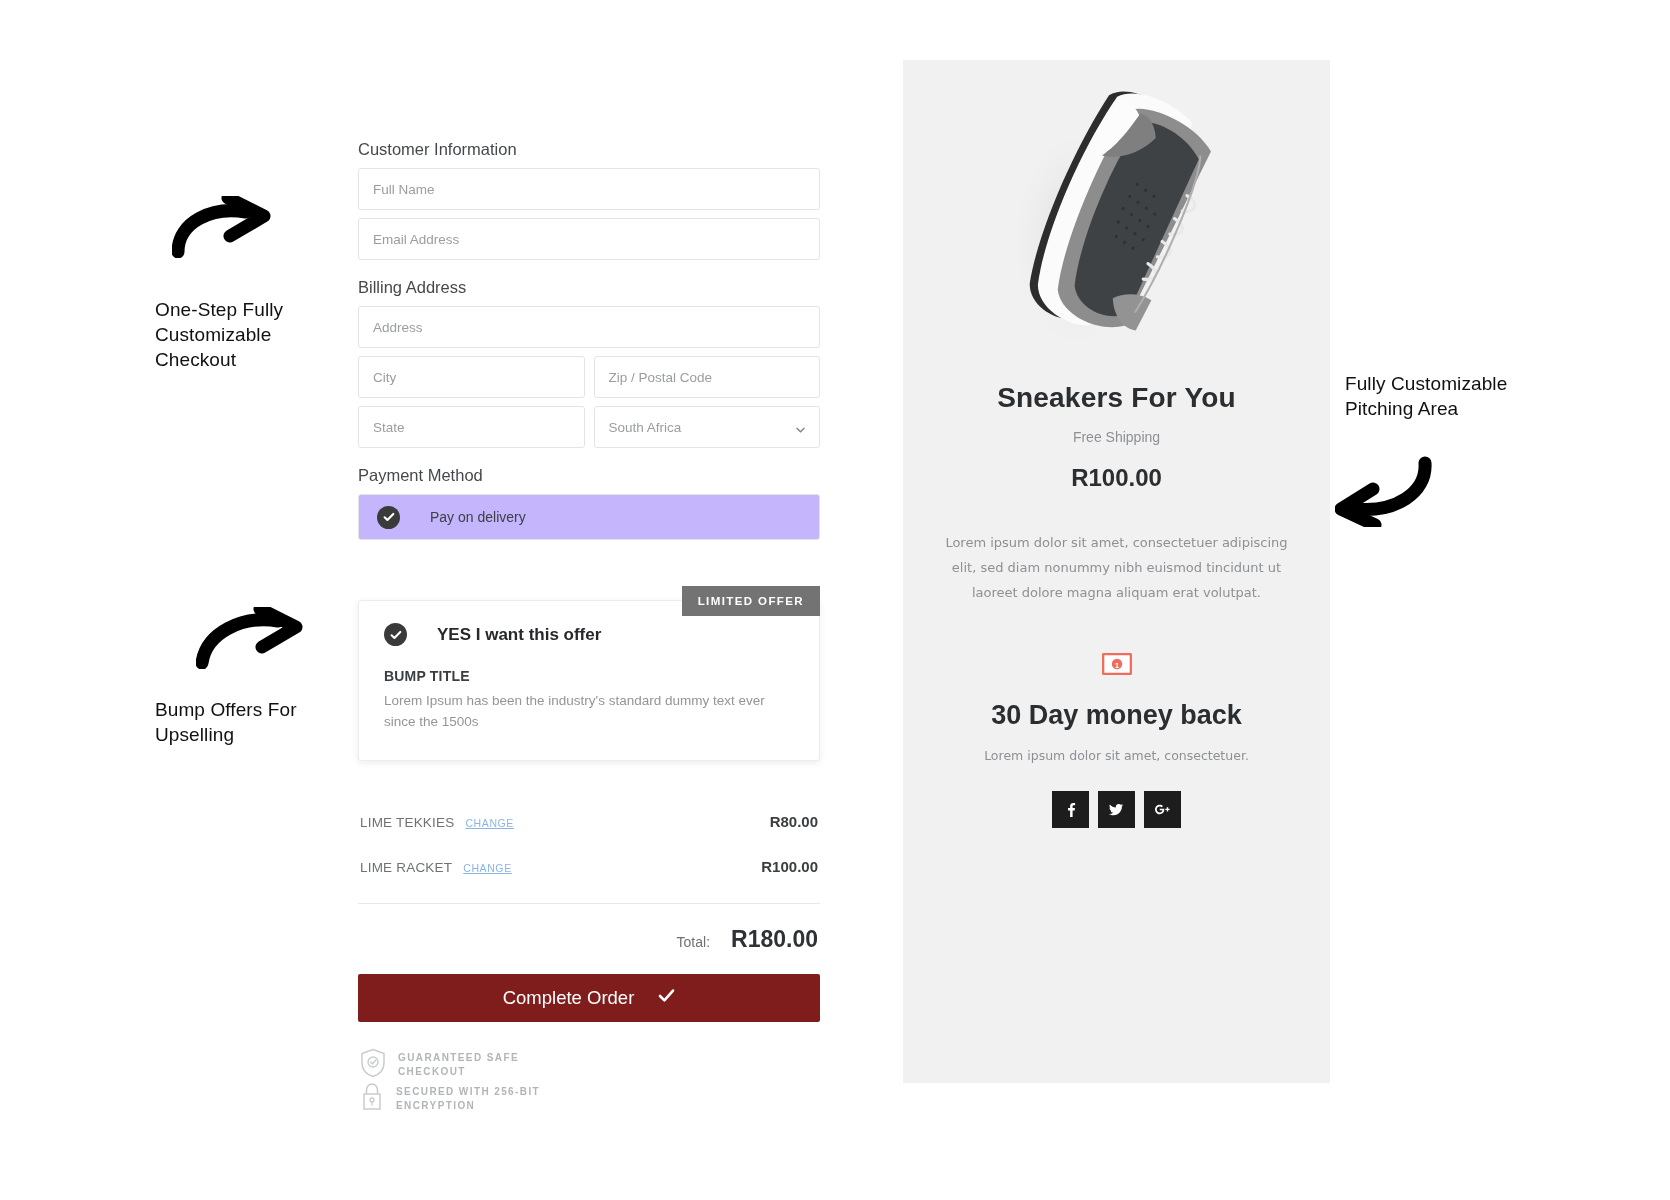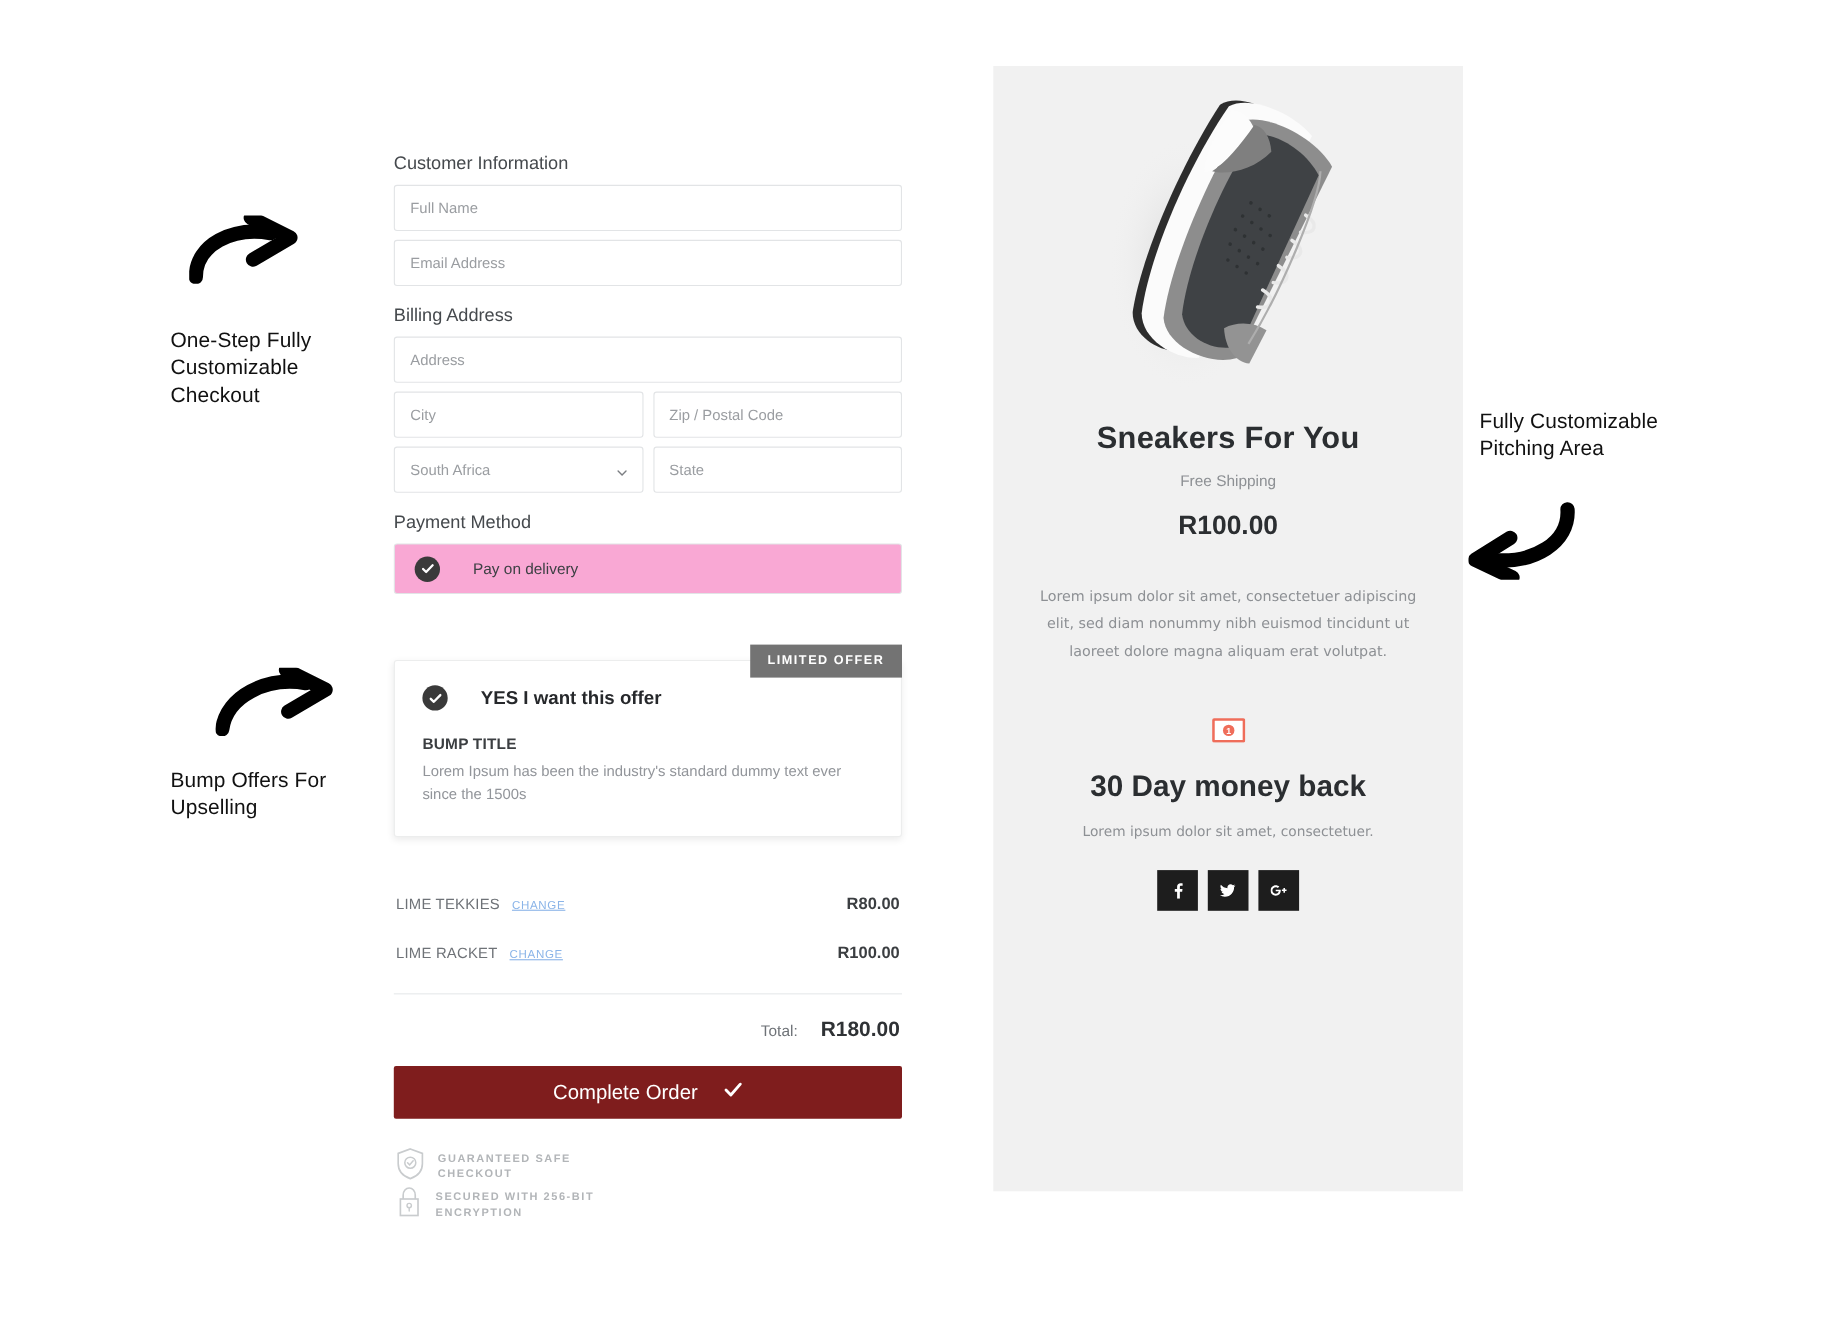--- a/index.html
+++ b/index.html
@@ -58,21 +58,21 @@
   .sel .caret {
     position: absolute; right: 14px; top: 50%;
     transform: translateY(-50%);
     width: 9px; height: 9px;
   }
   .gap { height: 10px; }
 
   
   .pay-box {
     border: 1px solid #e2e4e6;
-    background: #f9a8d4;
+    background: #c4b5fd;
     border-radius: 3px;
     height: 46px;
     display: flex;
     align-items: center;
     padding: 0 18px;
   }
   .radio-on {
     width: 23px; height: 23px; border-radius: 50%;
     background: #3a3a3a;
     display: flex; align-items: center; justify-content: center;
@@ -152,21 +152,21 @@
     color: #3b3e41;
   }
   .divider { border-top: 1px solid #e6e8ea; margin: 10px 0 0 0; }
   .total-row {
     display: flex; align-items: baseline;
     justify-content: flex-end;
     gap: 21px;
     padding: 22px 2px 0 0;
   }
   .total-label { font-size: 14px; color: #6e7277; }
-  .total-val { font-size: 19px; font-weight: bold; color: #2f3235; }
+  .total-val { font-size: 23px; font-weight: bold; color: #2f3235; }
 
   .cta {
     margin-top: 21px;
     width: 100%;
     height: 48px;
     background: #7f1d1d;
     color: #fff;
     border: none;
     border-radius: 2px;
     font-size: 18.5px;
@@ -295,29 +295,29 @@
     <div class="sec-head">Billing Address</div>
 
     <div class="field">Address</div>
 
     <div class="row2">
       <div class="field">City</div>
       <div class="field">Zip / Postal Code</div>
     </div>
 
     <div class="row2">
+      <div class="field">State</div>
       <div class="field sel">
         <span>South Africa</span>
         <span class="caret">
           <svg viewBox="0 0 10 10">
               <path d="M1 3 L5 7 L9 3" stroke="#7b7e82" stroke-width="1.4" fill="none" stroke-linecap="round"></path>
             </svg>
         </span>
       </div>
-      <div class="field">State</div>
     </div>
 
     <div class="gap"></div>
     <div class="sec-head">Payment Method</div>
 
     <div class="pay-box">
       <span class="radio-on">
         <svg viewBox="0 0 12 12">
             <path d="M1.6 6.3 L4.4 9 L10.3 2.9" stroke="#fff" stroke-width="2.1" fill="none" stroke-linecap="round" stroke-linejoin="round"></path>
           </svg>

